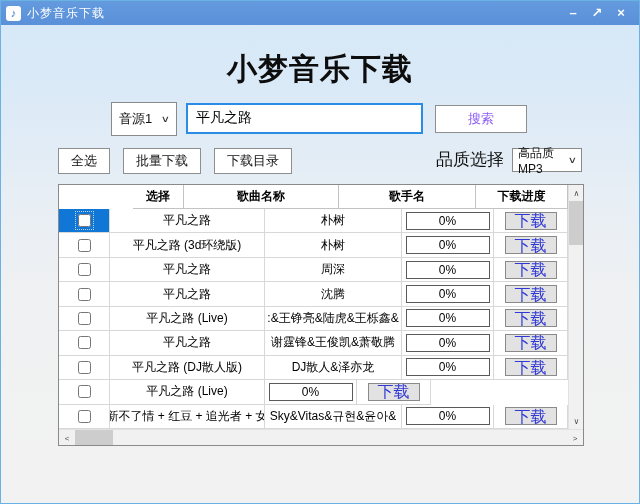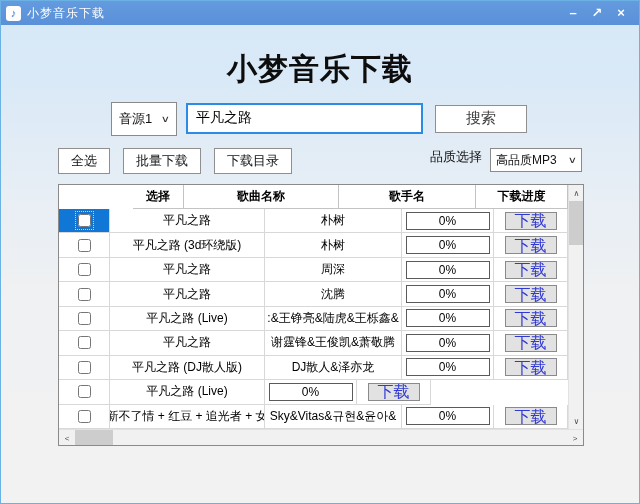--- a/index.html
+++ b/index.html
@@ -36,32 +36,32 @@
   }
   .src-select { width:66px; margin-top:2px; }
   .chev { font-size:9px; color:#333; transform:scaleX(1.4); }
   .search-input {
     width:237px; height:31px; margin-left:9px; border:2px solid #2b8ce5;
     font-size:14px; padding:0 8px; color:#000; background:#fff; outline:none;
     font-family:"Liberation Sans","DejaVu Sans",sans-serif;
   }
   .search-btn {
     width:92px; height:28px; margin-left:12px; margin-top:1px;
-    background:#fff; border:1px solid #8f8f8f; font-size:15px; color:#404040;
+    background:#fff; border:1px solid #8f8f8f; font-size:13px; color:#8b5cf6;
     font-family:"Liberation Sans","DejaVu Sans",sans-serif;
   }
   
   .toolbar { position:absolute; top:147px; left:57px; right:57px; height:26px; display:flex; align-items:flex-start; }
   .tool-btn {
     height:26px; background:#fff; border:1px solid #8f8f8f; font-size:13px; color:#111;
     font-family:"Liberation Sans","DejaVu Sans",sans-serif; margin-right:13px; padding:0 12px;
   }
   .toolbar-spacer { flex:1; }
-  .quality-label { font-size:13px; color:#111; margin-right:8px; }
-  .quality-select { width:92px; height:24px; font-size:12px; padding:0 5px; }
+  .quality-label { font-size:17px; color:#111; margin-right:8px; }
+  .quality-select { width:70px; height:24px; font-size:12px; padding:0 5px; }
   
   .table-box {
     position:absolute; left:57px; top:183px; width:526px; height:262px;
     background:#fff; border:1px solid #8a8a8a; display:flex; flex-direction:column;
     font-size:12px; color:#000;
   }
   .tmain { display:flex; flex:1; overflow:hidden; }
   .tgrid { width:509px; display:flex; flex-direction:column;align-items:flex-end; }
   .thead { display:flex; height:24px; font-weight:bold; }
   .thead .cell { border-right:1px solid #c3c3c3; border-bottom:1px solid #c3c3c3; }

